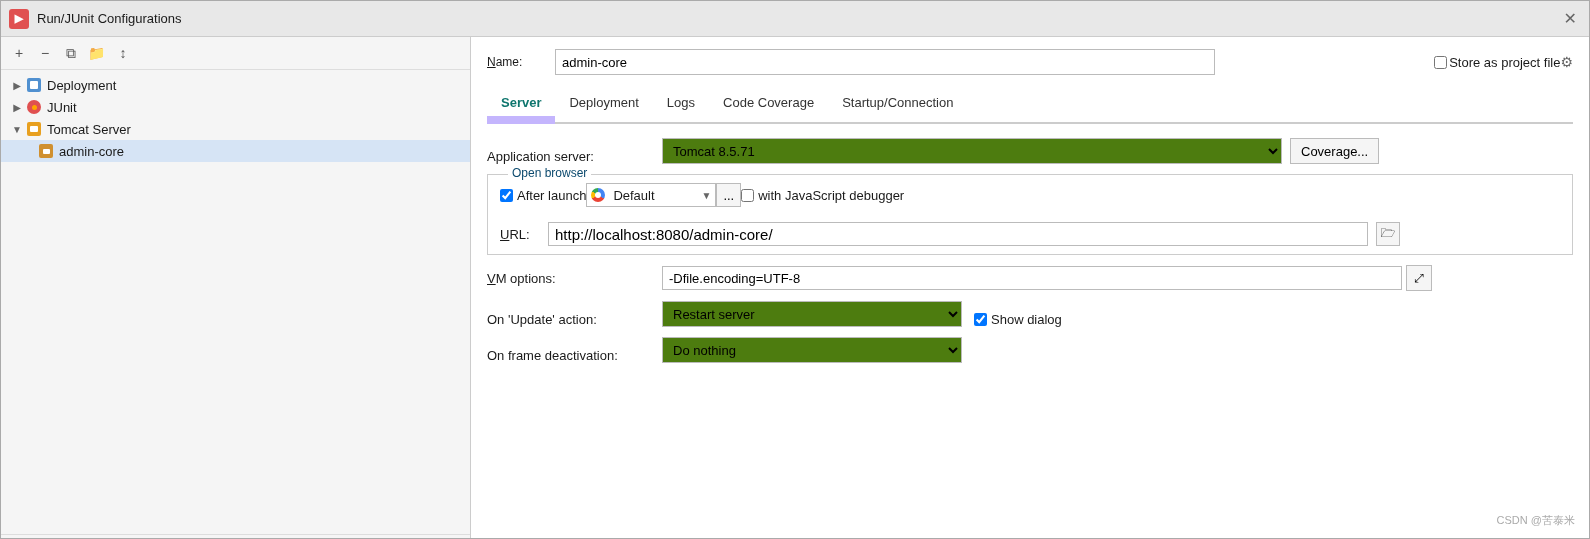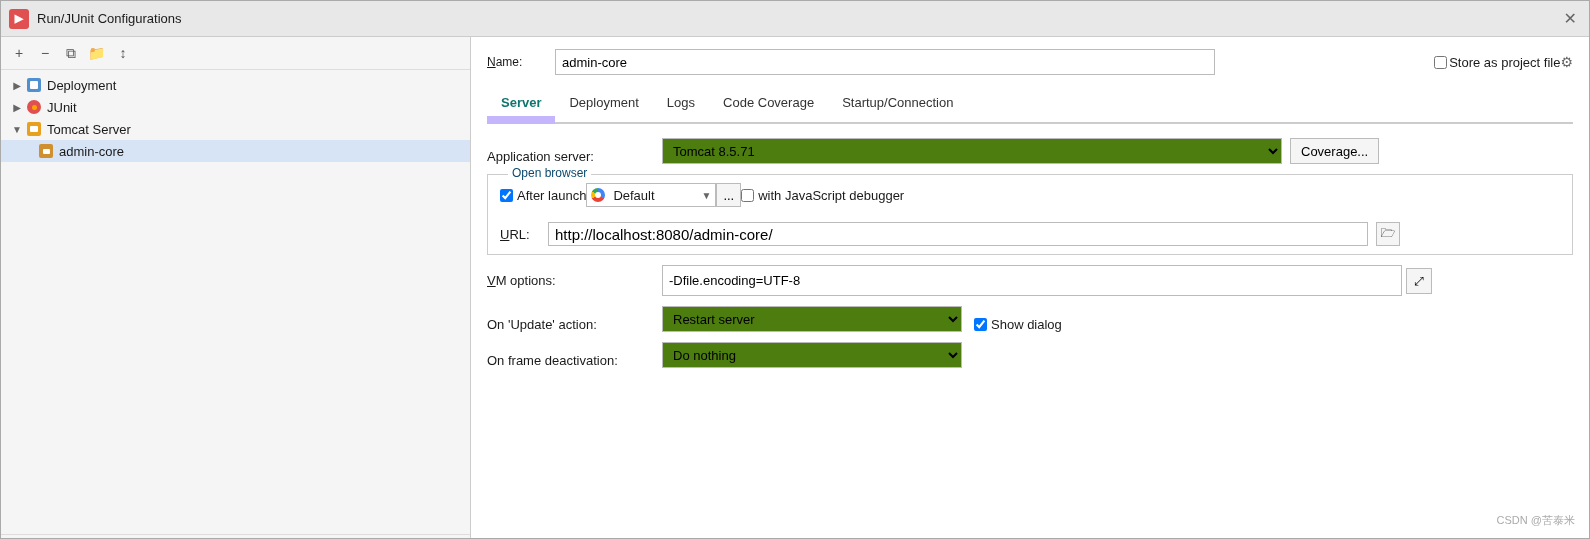--- a/index.html
+++ b/index.html
@@ -281,21 +281,21 @@
       font-size: 12px;
     }
     .vm-row {
       display: flex;
       align-items: center;
       margin-bottom: 10px;
     }
     .vm-input {
       flex: 1;
       max-width: 740px;
-      height: 31px;
+      height: 24px;
       border: 1px solid #bbb;
       font-size: 13px;
       padding: 0 6px;
       background: white;
     }
     .expand-btn {
       width: 26px;
       height: 26px;
       border: 1px solid #bbb;
       background: #f5f5f5;

